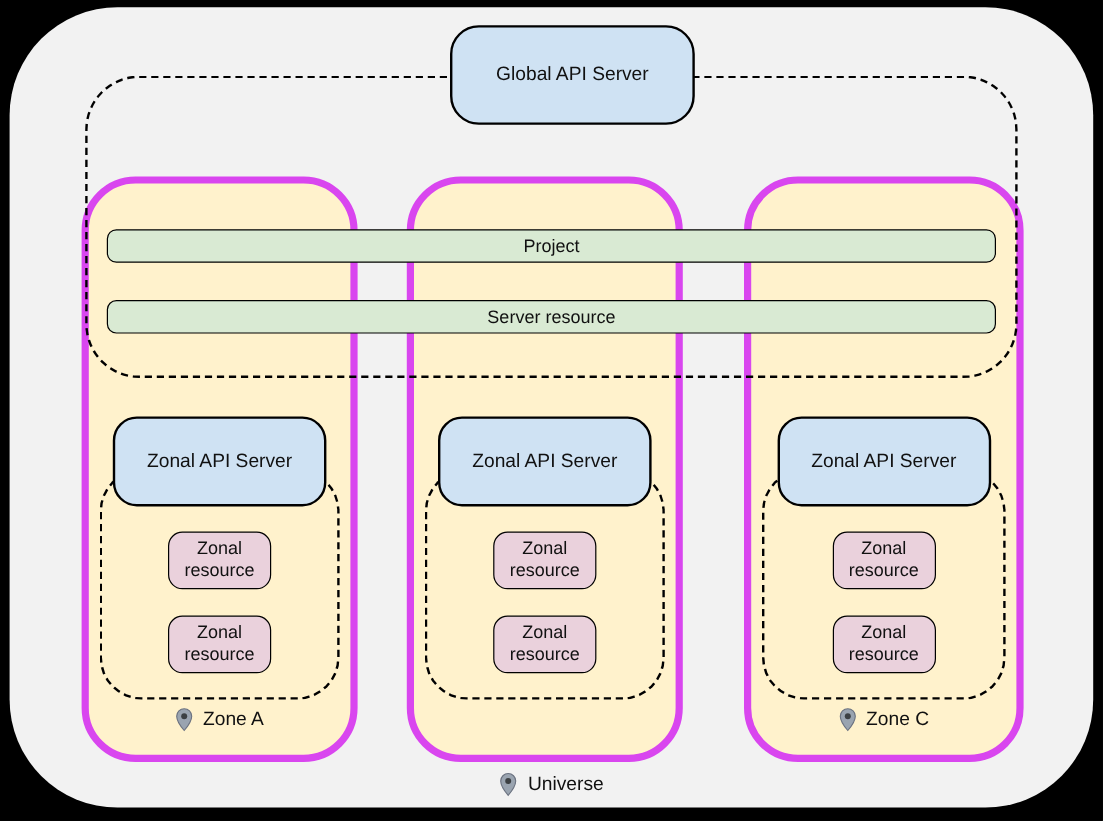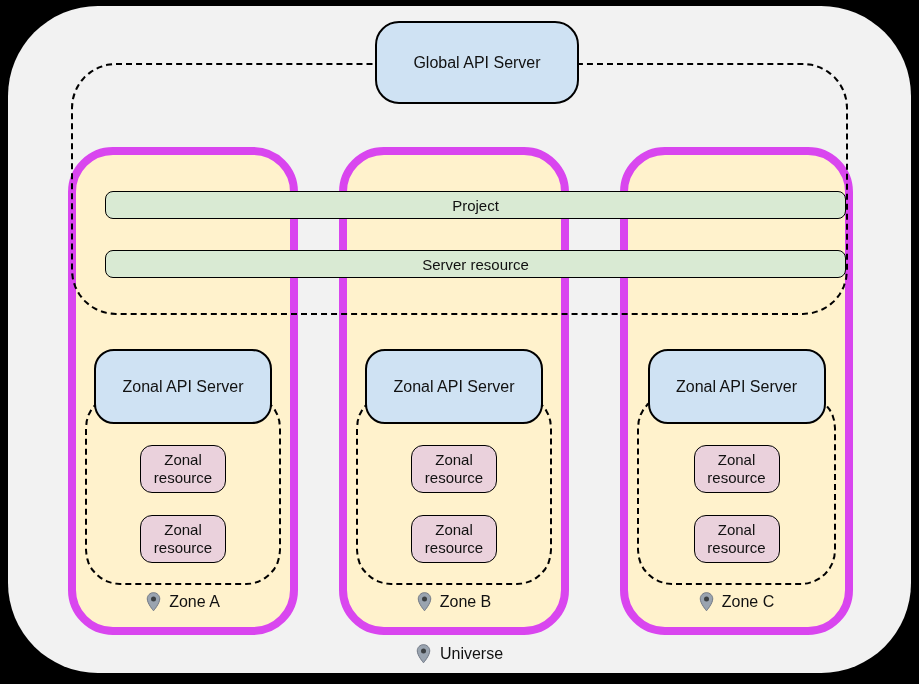--- a/index.html
+++ b/index.html
@@ -27,40 +27,39 @@
     border: 2px dashed #000;
     border-radius: 45px;
     box-sizing: border-box;
     z-index: 2;
   }
   .zone {
     position: absolute;
     top: 147px;
     width: 230px; height: 488px;
     background: #fff2cc;
-    border: 8px solid #d946ef;
+    border: 6px solid #d946ef;
     border-radius: 45px;
     box-sizing: border-box;
     z-index: 1;
   }
   .zone-a { left: 68px; }
   .zone-b { left: 339px; }
   .zone-c { left: 620px; width: 233px; }
   .bar {
     position: absolute;
     left: 89px;
     width: 741px; height: 28px;
     background: #d9ead3;
     border: 1.5px solid #000;
     border-radius: 8px;
     box-sizing: border-box;
     display: flex; align-items: center; justify-content: center;
     font-size: 15px;
     z-index: 3;
-    margin-left: 16px;
   }
   .bar-project { top: 191px; }
   .bar-global  { top: 250px; }
   .global-api {
     position: absolute;
     left: 351px; top: 21px;
     width: 204px; height: 83px;
     background: #cfe2f3;
     border: 2px solid #000;
     border-radius: 24px;
@@ -159,27 +158,20 @@
     <div class="zonal-dashed"></div>
     <div class="zonal-api">
       <span>Zonal API Server</span>
     </div>
     <div class="resource resource-1">
       <span>Zonal resource</span>
     </div>
     <div class="resource resource-2">
       <span>Zonal resource</span>
     </div>
-    <div class="zone-label">
-      <svg class="pin" width="15" height="20" viewBox="0 0 24 32">
-        <path d="M12 1C6.5 1 2 5.5 2 11c0 7.5 10 19 10 19s10-11.5 10-19C22 5.5 17.5 1 12 1z" fill="#9aa4b0" stroke="#6b7280" stroke-width="1.5"></path>
-        <circle cx="12" cy="11" r="4" fill="#3c4043"></circle>
-      </svg>
-      <span>Zone B</span>
-    </div>
   </div>
 
   <div class="zone zone-c">
     <div class="zonal-dashed"></div>
     <div class="zonal-api">
       <span>Zonal API Server</span>
     </div>
     <div class="resource resource-1">
       <span>Zonal resource</span>
     </div>

